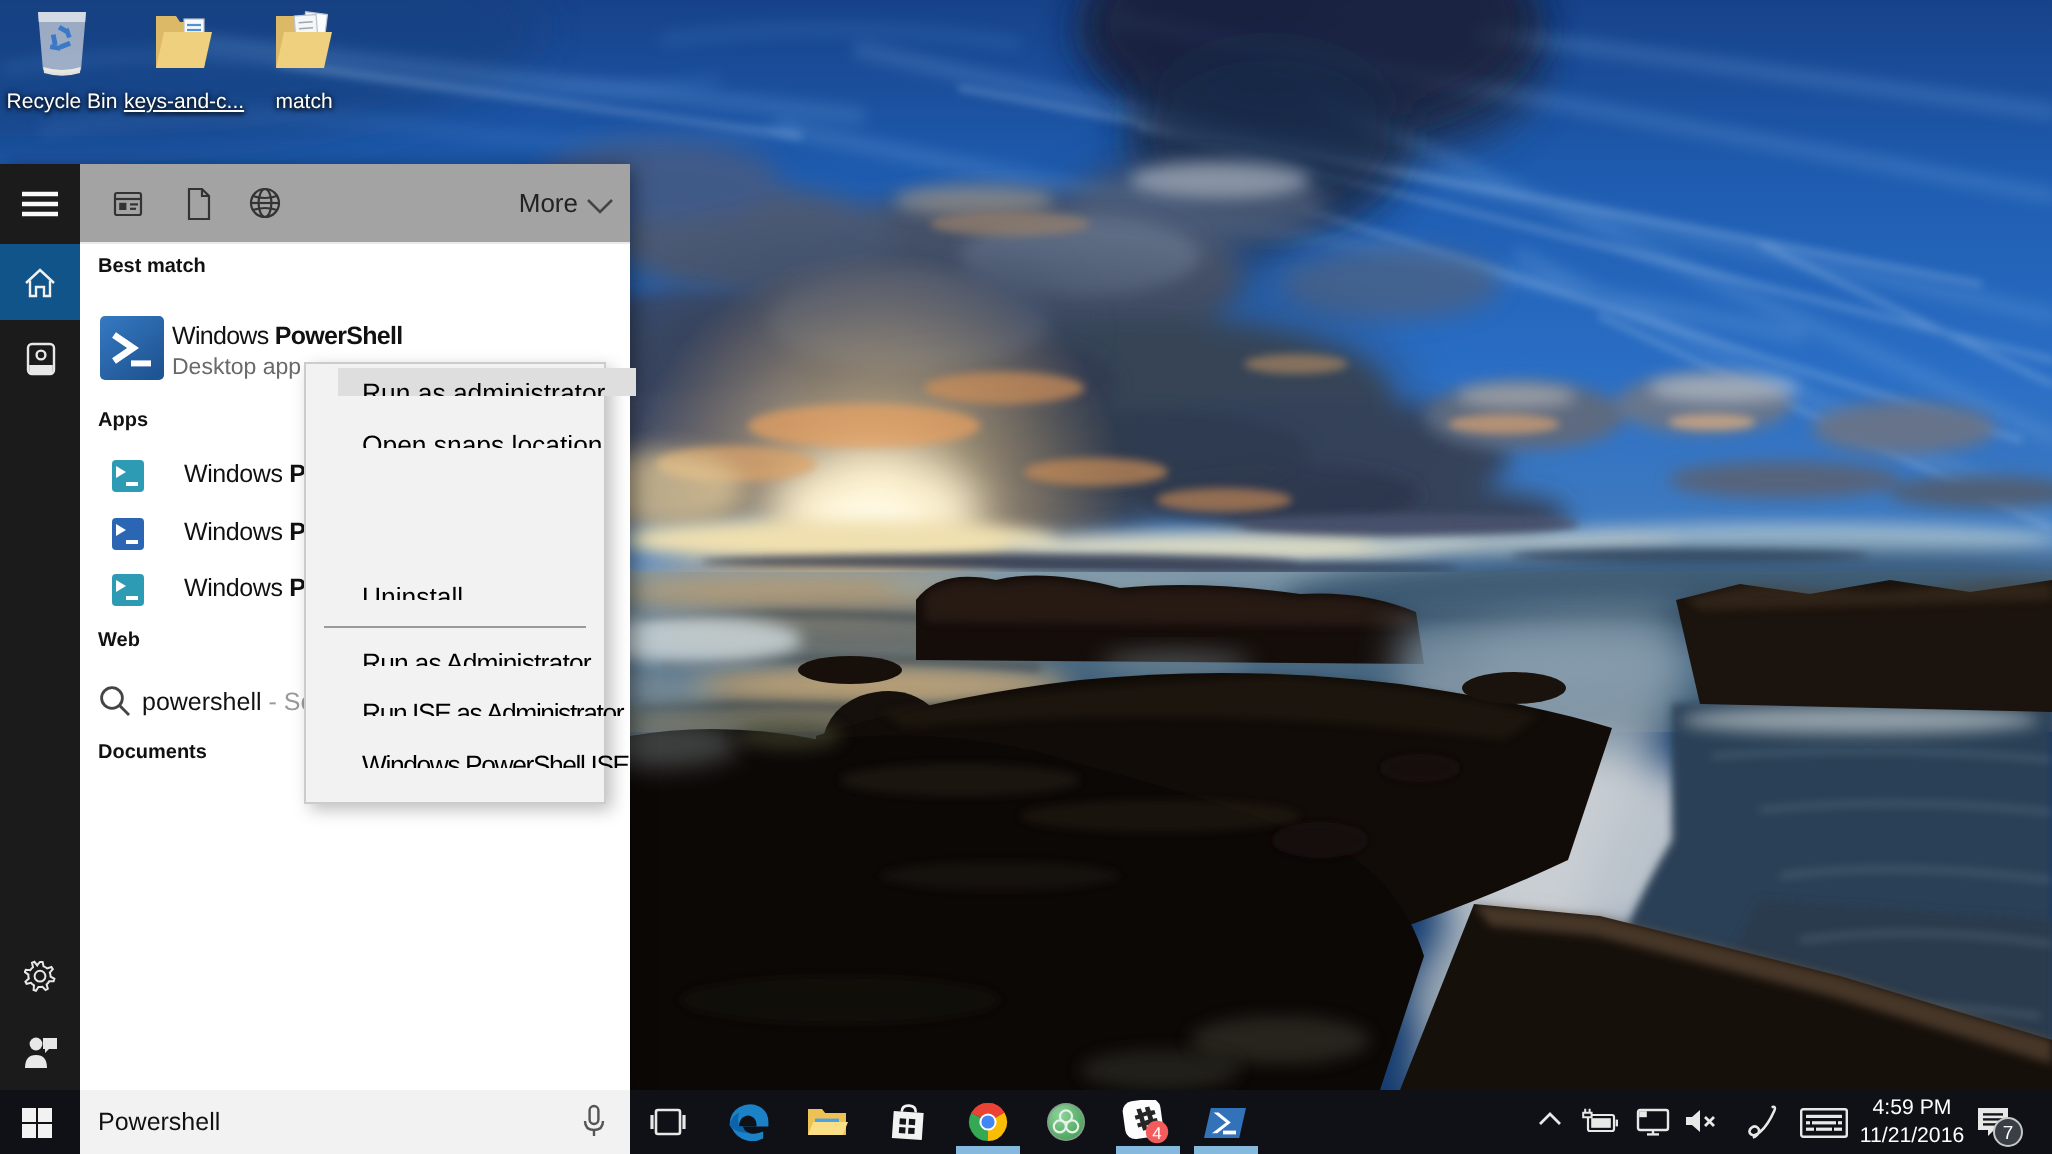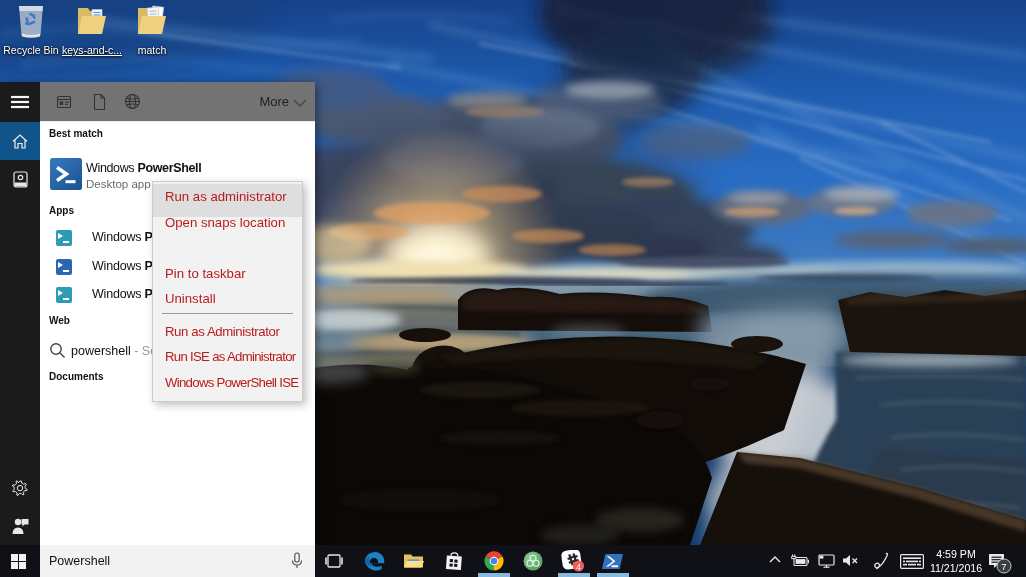--- a/index.html
+++ b/index.html
@@ -8,34 +8,34 @@
   .abs{position:absolute;}
   
   .dicon{position:absolute;width:76px;text-align:center;color:#fff;font-size:11px;}
   .dicon .lbl{margin-top:1px;font-size:10.5px;text-shadow:0 1px 2px rgba(0,0,0,.9),0 0 3px rgba(0,0,0,.8);}
   
   #panel{position:absolute;left:0;top:82;top:82px;width:315px;height:463px;
          box-shadow:2px 2px 10px rgba(0,0,0,.45);}
   #rail{position:absolute;left:0;top:0;width:40px;height:463px;background:#1b1b1b;}
   #railblue{position:absolute;left:0;top:40px;width:40px;height:38px;background:#10548a;}
   #content{position:absolute;left:40px;top:0;width:275px;height:463px;background:#fff;}
-  #hdr{position:absolute;left:0;top:0;width:275px;height:39px;border-bottom:1px solid #eaeaea;background:#737373;}
+  #hdr{position:absolute;left:0;top:0;width:275px;height:39px;border-bottom:1px solid #eaeaea;background:#a3a3a3;}
   .sechdr{position:absolute;left:9px;font-size:10px;font-weight:bold;color:#111;}
   .approw{position:absolute;left:0;width:275px;height:25px;}
   .approw .psi{position:absolute;left:16px;top:4px;width:16px;height:16px;border-radius:2px;}
   .psi:after{content:"";position:absolute;left:2px;top:3px;width:0;height:0;
       border-left:5px solid #fff;border-top:3.5px solid transparent;border-bottom:3.5px solid transparent;}
   .psi:before{content:"";position:absolute;left:7px;top:11px;width:6px;height:2px;background:#fff;}
   .psi1{background:#2e9bb4;} .psi2{background:#2b66b4;} .psi3{background:#2e9bb4;}
   .approw .at{position:absolute;left:52px;top:4px;font-size:12.5px;letter-spacing:-.2px;color:#111;white-space:nowrap;}
   
   #cmenu{position:absolute;left:152px;top:181px;width:149px;height:219px;background:#f2f2f2;
          border:1px solid #cccccc;box-shadow:3px 3px 8px rgba(0,0,0,.25);}
-  .mi{position:absolute;left:0;width:149px;height:33px;line-height:25.5px;padding-left:12px;
-      font-size:13.2px;color:#b91c1c;box-sizing:border-box;white-space:nowrap;overflow:hidden;}
+  .mi{position:absolute;left:16px;width:149px;height:14px;line-height:25.5px;padding-left:12px;
+      font-size:13.2px;color:#000000;box-sizing:border-box;white-space:nowrap;overflow:hidden;}
   
   #taskbar{position:absolute;left:0;top:545px;width:1026px;height:32px;background:#101116;}
   #sbox{position:absolute;left:40px;top:0;width:275px;height:32px;background:#f2f2f2;}
   #sbox span{position:absolute;left:9px;top:9px;font-size:12.5px;color:#111;}
   .tbtxt{position:absolute;color:#fff;font-size:10.6px;text-align:center;}
   .underl{position:absolute;top:28px;height:4px;background:#85b9dd;}
 </style>
 </head>
 <body>
 
@@ -389,21 +389,20 @@
    <circle cx="7" cy="5" r="3.2" fill="#e8e8e8"></circle>
    <path d="M1.5 17 Q1.5 10.5 7 10.5 Q12.5 10.5 12.5 17 Z" fill="#e8e8e8"></path>
    <path d="M10.5 2 L17.5 2 L17.5 7.5 L13.5 7.5 L11.5 9.5 L11.5 7.5 L10.5 7.5 Z" fill="#e8e8e8"></path>
   </svg>
  </div>
 </div>
 
 <div id="cmenu">
  <div class="mi" style="top:2px;background:#dedede;">Run as administrator</div>
  <div class="mi" style="top:27.5px;">Open snaps location</div>
- <div class="mi" style="top:78.5px;">Pin to taskbar</div>
  <div class="mi" style="top:104px;">Uninstall</div>
  <div style="position:absolute;left:9px;top:130.5px;width:131px;border-top:1px solid #9a9a9a;"></div>
  <div class="mi" style="top:136.5px;letter-spacing:-.4px;">Run as Administrator</div>
  <div class="mi" style="top:162px;letter-spacing:-.7px;">Run ISE as Administrator</div>
  <div class="mi" style="top:187.5px;letter-spacing:-.7px;">Windows PowerShell ISE</div>
 </div>
 
 <div id="taskbar">
  <svg style="position:absolute;left:11px;top:9px" width="15" height="15" viewBox="0 0 15 15" fill="#f2f2f2">
   <rect x="0" y="0" width="7" height="7"></rect>

